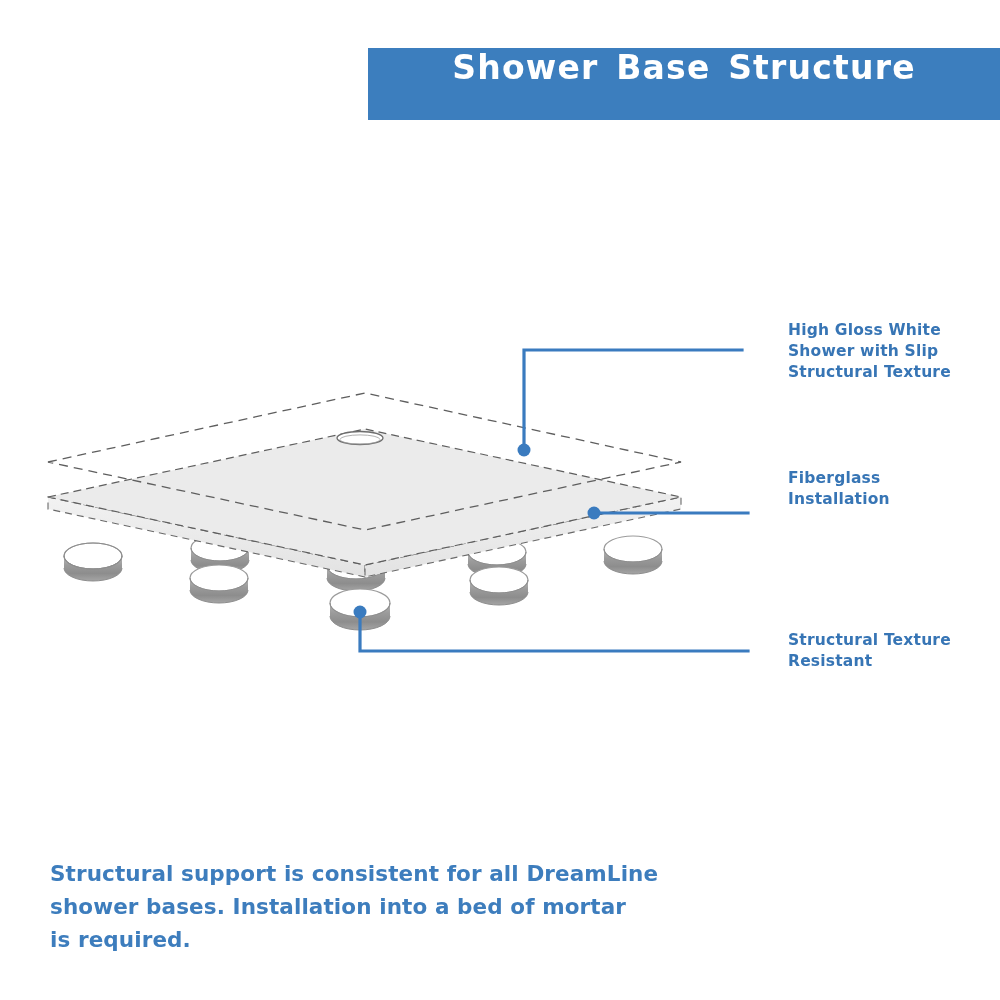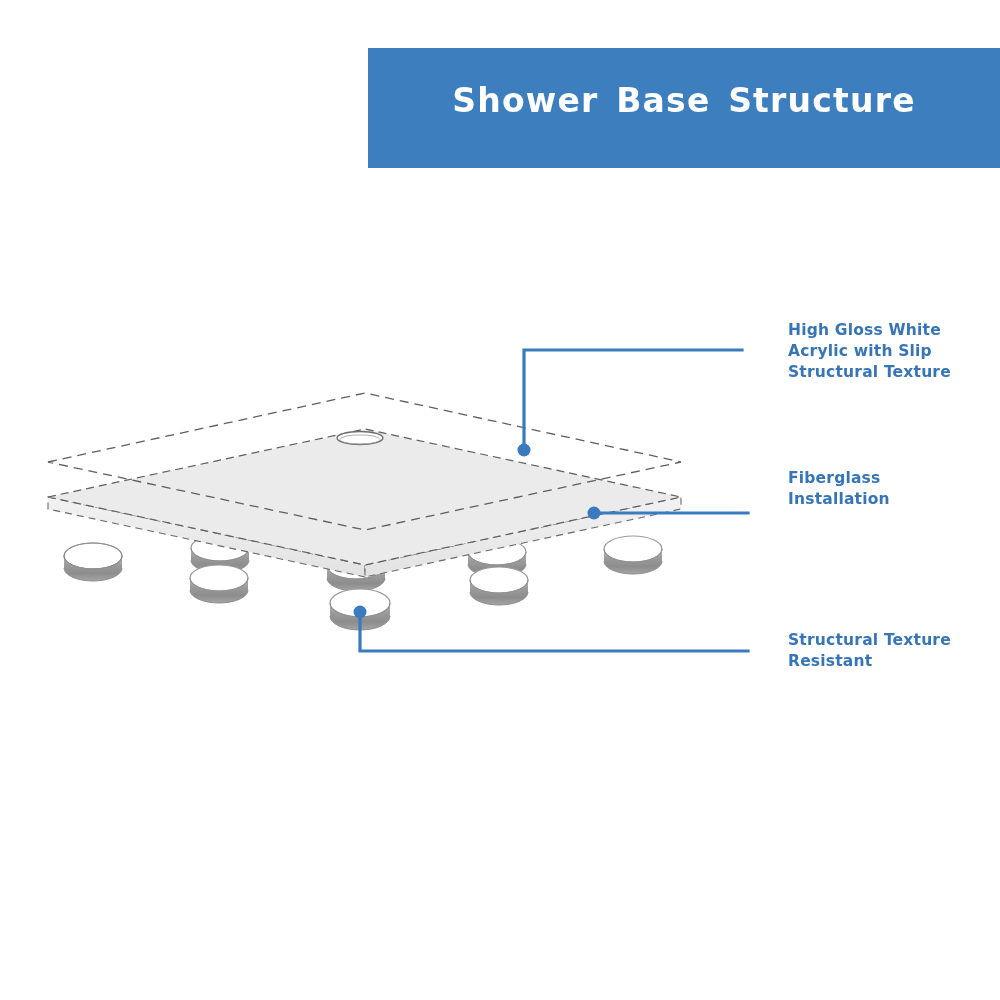--- a/index.html
+++ b/index.html
@@ -21,24 +21,24 @@
     height: 1000px;
     background: #ffffff;
   }
 
   
   .title-banner {
     position: absolute;
     left: 368px;
     top: 48px;
     width: 632px;
-    height: 120px;
+    height: 72px;
     background: #3c7ebe;
     display: flex;
-    align-items: center;
+    align-items: flex-start;
     justify-content: center;
     box-sizing: border-box;
     padding-bottom: 16px;
   }
   .title-text {
     color: #ffffff;
     font-family: "DejaVu Sans", sans-serif;
     font-weight: bold;
     font-size: 33px;
     letter-spacing: 1.2px;
@@ -205,28 +205,33 @@
 
       <g>
         <path d="M 360,612 L 360,651 L 748,651" fill="none" stroke="#3a7bbf" stroke-width="3.2" stroke-linecap="square"></path>
         <circle cx="360" cy="612" r="6.5" fill="#3a7bbf"></circle>
       </g>
     </g>
   </svg>
 
   <div class="callout callout-1">
     <div>High Gloss White</div>
-    <div>Acrylic with Slip</div>
+    <div>Shower with Slip</div>
     <div>Structural Texture</div>
   </div>
 
   <div class="callout callout-2">
     <div>Fiberglass</div>
     <div>Installation</div>
   </div>
 
   <div class="callout callout-3">
     <div>Structural Texture</div>
     <div>Resistant</div>
   </div>
 
+  <div class="caption">
+    <span>Structural support is consistent for all DreamLine</span>
+    <span>shower bases. Installation into a bed of mortar</span>
+    <span>is required.</span>
+  </div>
 
 </div>
 
 </body></html>

